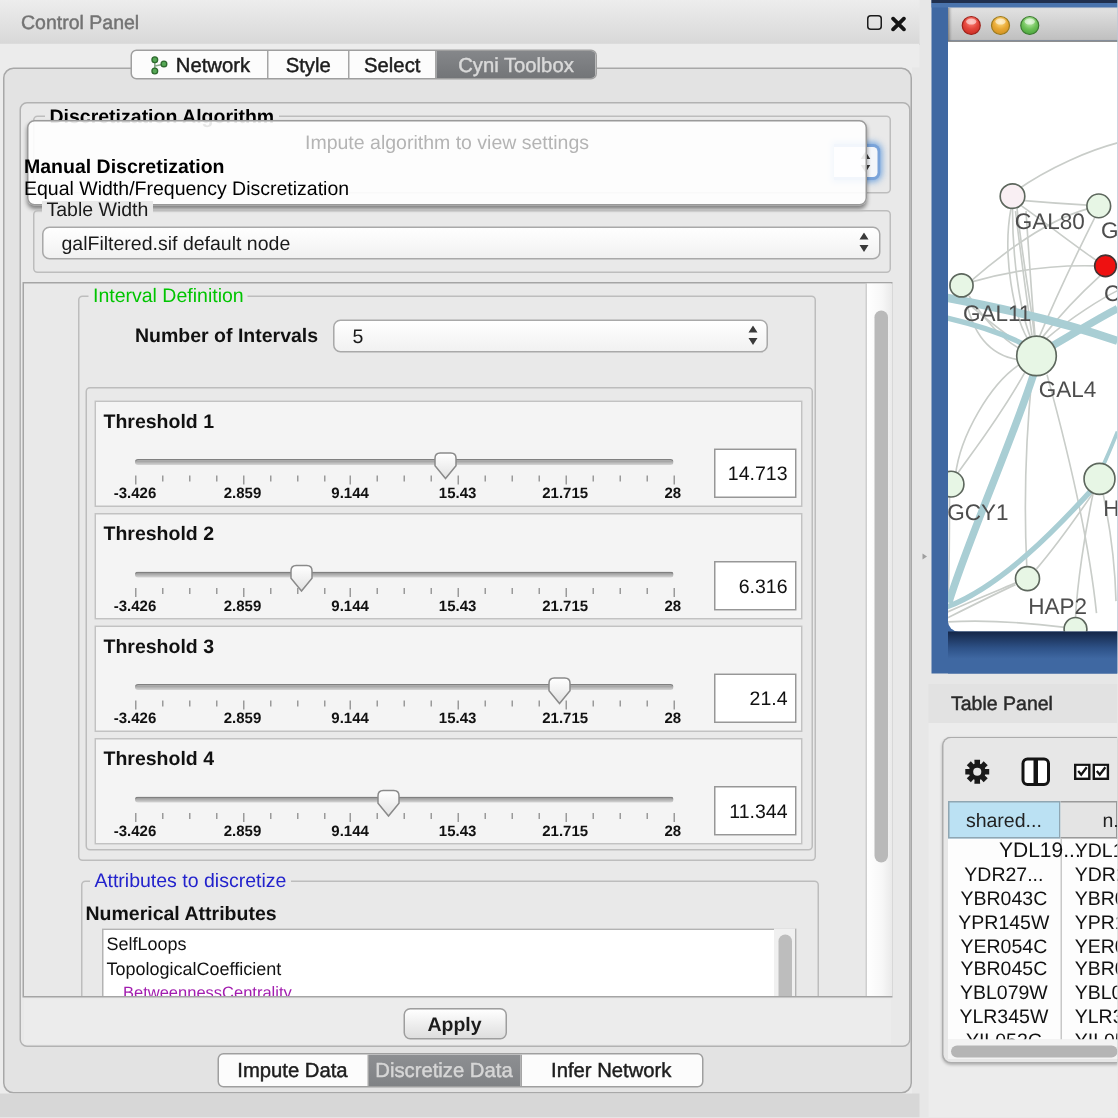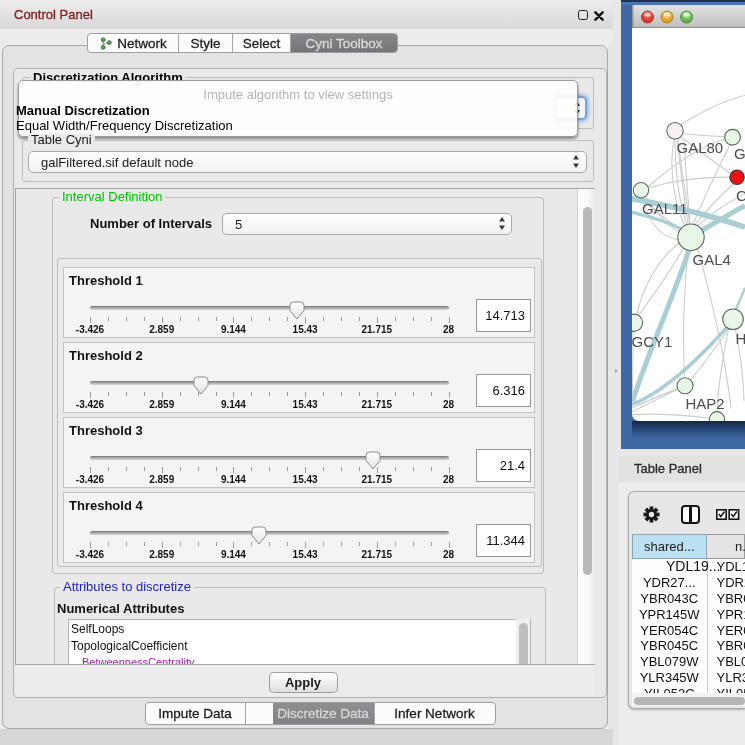--- a/index.html
+++ b/index.html
@@ -14,21 +14,21 @@
 .combo span{position:absolute;left:12px;top:50%;transform:translateY(-50%);font-size:13px;color:#1a1a1a;}
 .arr{position:absolute;width:8px;color:#3a3a3a;}
 .tick{position:absolute;width:1px;background:#9a9a9a;}
 .tlab{position:absolute;font-size:10px;font-weight:bold;color:#111;transform:translateX(-50%);}
 .vbox{position:absolute;background:#fff;border:1px solid #979797;font-size:13px;color:#111;text-align:right;padding-right:5px;box-sizing:border-box;display:flex;align-items:center;justify-content:flex-end;}
 .thumb{position:absolute;}
 </style></head>
 <body>
 
 <div class="abs" style="left:0;top:0;width:613px;height:29px;background:linear-gradient(#ededed,#d8d8d8);border-bottom:1px solid #b8b8b8;"></div>
-<div class="abs" style="left:14px;top:7px;font-size:13px;color:#7f1d1d;-webkit-text-stroke:0.3px;">Control Panel</div>
+<div class="abs" style="left:14px;top:7px;font-size:13px;color:#737373;-webkit-text-stroke:0.3px;">Control Panel</div>
 <div class="abs" style="left:578px;top:10px;width:8px;height:8px;border:1.6px solid #1c1c1c;border-radius:2.5px;"></div>
 <svg class="abs" style="left:594px;top:11px;" width="10" height="10" viewBox="0 0 10 10">
     <path d="M1.4,1.4 L8.6,8.6 M8.6,1.4 L1.4,8.6" stroke="#151515" stroke-width="2.5" stroke-linecap="round"></path>
   </svg>
 
 <div class="abs" style="left:0;top:29px;width:613px;height:16px;background:#ececec;"></div>
 <div class="abs" style="left:2px;top:45px;width:606px;height:684px;background:#e3e3e3;border:1px solid #a8a8a8;border-radius:7px;box-sizing:border-box;"></div>
 
 <div class="seg" style="left:87px;top:32.5px;height:20px;font-size:13.5px;">
   <div style="width:91px;">
@@ -51,21 +51,21 @@
 <svg class="arr" style="left:573px;top:101px;" width="8" height="14" viewBox="0 0 8 14">
     <path d="M4,0 L7.2,5 H0.8 Z M4,14 L0.8,9 H7.2 Z" fill="#3a3a3a"></path>
   </svg>
 
 <div class="abs" style="left:18px;top:80px;width:559.5px;height:56.5px;background:rgba(255,255,255,0.9);border:1px solid #9a9a9a;border-radius:5px;box-shadow:0 2px 3px rgba(0,0,0,0.45);box-sizing:border-box;"></div>
 <div class="abs" style="left:18px;top:87px;width:560px;text-align:center;font-size:13px;color:#b4b4b4;">Impute algorithm to view settings</div>
 <div class="abs" style="left:16px;top:103px;font-size:13px;font-weight:bold;color:#000;">Manual Discretization</div>
 <div class="abs" style="left:16px;top:118px;font-size:13px;color:#000;">Equal Width/Frequency Discretization</div>
 
 <div class="grp" style="left:22px;top:140px;width:570px;height:40px;"></div>
-<div class="gtitle" style="left:28px;top:134px;color:#1a1a1a;">Table Cyni</div>
+<div class="gtitle" style="left:28px;top:134px;color:#1a1a1a;">Table Width</div>
 <div class="combo" style="left:28px;top:150.5px;width:559px;height:22.5px;">
     <span>galFiltered.sif default node</span>
   </div>
 <svg class="arr" style="left:572px;top:155px;" width="8" height="13" viewBox="0 0 8 13">
     <path d="M4,0 L7,4.6 H1 Z M4,13 L1,8.4 H7 Z" fill="#3a3a3a"></path>
   </svg>
 
 <div class="abs" id="scrollpane" style="left:15px;top:188px;width:580px;height:477px;border:1px solid #a5a5a5;background:#e9e9e9;box-sizing:border-box;overflow:hidden;">
     <div class="grp" style="left:36px;top:7.5px;width:490px;height:375px;"></div>
     <div class="gtitle" style="left:43px;top:1.5px;color:#00c400;background:#e9e9e9;">Interval Definition</div>
@@ -249,21 +249,21 @@
   </div>
 
 <div class="abs" style="left:577px;top:189px;width:17px;height:475px;background:linear-gradient(90deg,#ffffff,#f7f7f7 60%,#e9e9e9);border-left:1px solid #cfcfcf;"></div>
 <div class="abs" style="left:582.5px;top:207px;width:9px;height:368px;background:#b9b9b9;border-radius:4.5px;"></div>
 
 <div class="abs" style="left:16px;top:666px;width:578px;height:30px;background:#ececec;"></div>
 <div class="abs" style="left:268.5px;top:671.5px;width:67px;height:19px;border:1px solid #9e9e9e;border-radius:4.5px;background:linear-gradient(#ffffff,#dedede);display:flex;align-items:center;justify-content:center;font-size:13px;font-weight:bold;color:#1c1c1c;">Apply</div>
 
 <div class="seg" style="left:144.5px;top:702px;height:22.5px;font-size:13.5px;">
   <div style="width:100px;">Impute Data</div>
-  <div class="sel" style="width:102px;background:linear-gradient(#8d8f92,#808285);color:#d6d6d6;margin-left:27px;">Discretize Data</div>
+  <div class="sel" style="width:102px;background:linear-gradient(#8d8f92,#808285);color:#d6d6d6;">Discretize Data</div>
   <div style="width:120px;">Infer Network</div>
 </div>
 
 <div class="abs" style="left:0;top:729px;width:613px;height:16px;background:#d7d7d7;"></div>
 
 <div class="abs" style="left:608px;top:0;width:137px;height:745px;background:#e7e7e7;z-index:-1;"></div>
 
 <div class="abs" style="left:620.5px;top:0;width:124.5px;height:449px;background:#3f68a2;">
   <div class="abs" style="left:0;top:0;width:124.5px;height:2px;background:#20304e;"></div>
   <div class="abs" style="left:0;top:2px;width:124.5px;height:3px;background:#4a74ad;"></div>

